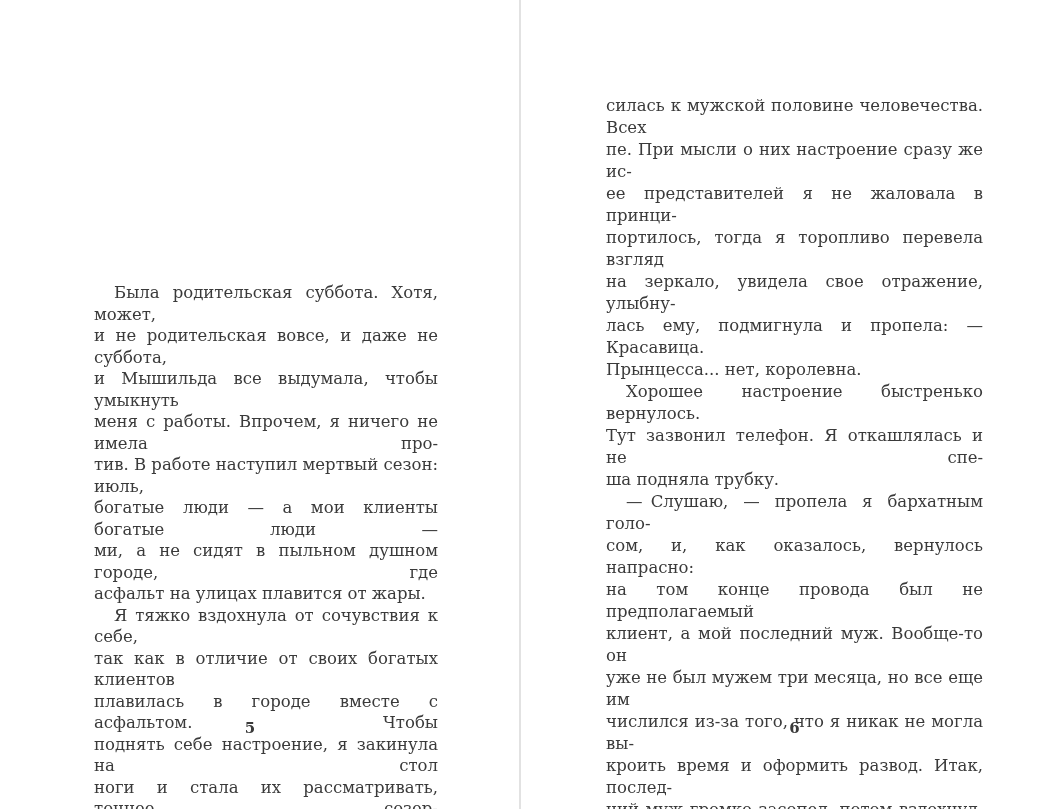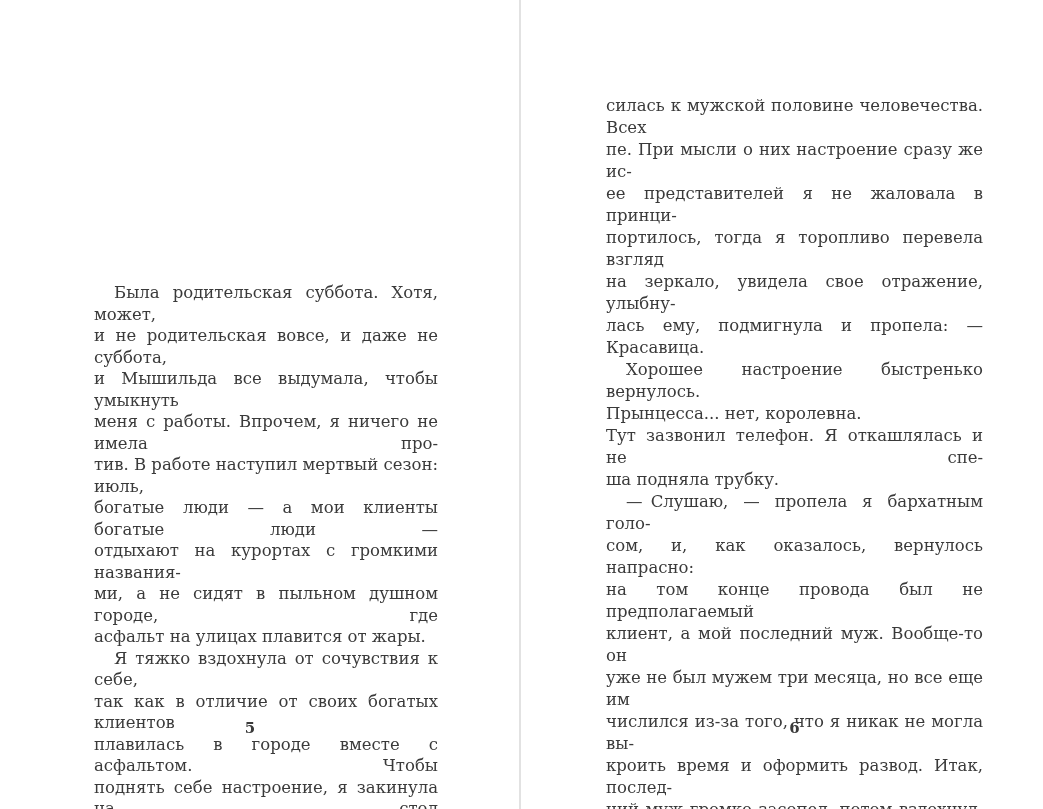--- a/index.html
+++ b/index.html
@@ -76,42 +76,41 @@
   <div class="divider"></div>
 
   <section class="page left">
     <div class="textblock">
         <div class="line indent">Была родительская суббота. Хотя, может,</div>
         <div class="line">и не родительская вовсе, и даже не суббота,</div>
         <div class="line">и Мышильда все выдумала, чтобы умыкнуть</div>
         <div class="line">меня с работы. Впрочем, я ничего не имела про-</div>
         <div class="line">тив. В работе наступил мертвый сезон: июль,</div>
         <div class="line">богатые люди — а мои клиенты богатые люди —</div>
-        <div class="line">отдыхают на курортах с громкими названия-</div>
         <div class="line">ми, а не сидят в пыльном душном городе, где</div>
         <div class="line end">асфальт на улицах плавится от жары.</div>
         <div class="line indent">Я тяжко вздохнула от сочувствия к себе,</div>
         <div class="line">так как в отличие от своих богатых клиентов</div>
         <div class="line">плавилась в городе вместе с асфальтом. Чтобы</div>
         <div class="line">поднять себе настроение, я закинула на стол</div>
         <div class="line">ноги и стала их рассматривать, точнее, созер-</div>
       </div>
     <div class="page-number">5</div>
   </section>
 
   <section class="page right">
     <div class="textblock">
         <div class="line">силась к мужской половине человечества. Всех</div>
         <div class="line">пе. При мысли о них настроение сразу же ис-</div>
         <div class="line">ее представителей я не жаловала в принци-</div>
         <div class="line">портилось, тогда я торопливо перевела взгляд</div>
         <div class="line">на зеркало, увидела свое отражение, улыбну-</div>
         <div class="line">лась ему, подмигнула и пропела: — Красавица.</div>
+        <div class="line end">Прынцесса... нет, королевна.</div>
         <div class="line indent">Хорошее настроение быстренько вернулось.</div>
-        <div class="line end">Прынцесса... нет, королевна.</div>
         <div class="line">Тут зазвонил телефон. Я откашлялась и не спе-</div>
         <div class="line end">ша подняла трубку.</div>
         <div class="line indent">— Слушаю, — пропела я бархатным голо-</div>
         <div class="line">сом, и, как оказалось, вернулось напрасно:</div>
         <div class="line">на том конце провода был не предполагаемый</div>
         <div class="line">клиент, а мой последний муж. Вообще-то он</div>
         <div class="line">уже не был мужем три месяца, но все еще им</div>
         <div class="line">числился из-за того, что я никак не могла вы-</div>
         <div class="line">кроить время и оформить развод. Итак, послед-</div>
         <div class="line">ний муж громко засопел, потом вздохнул, по-</div>

